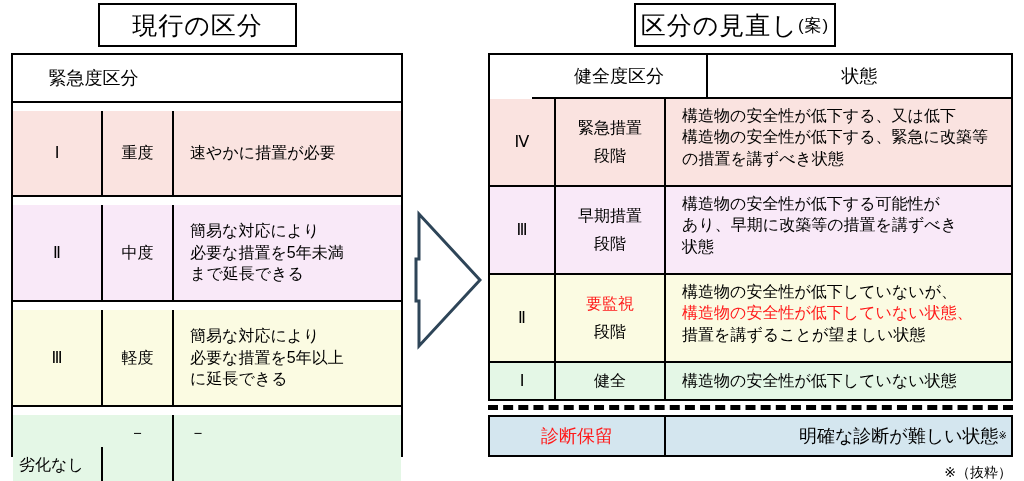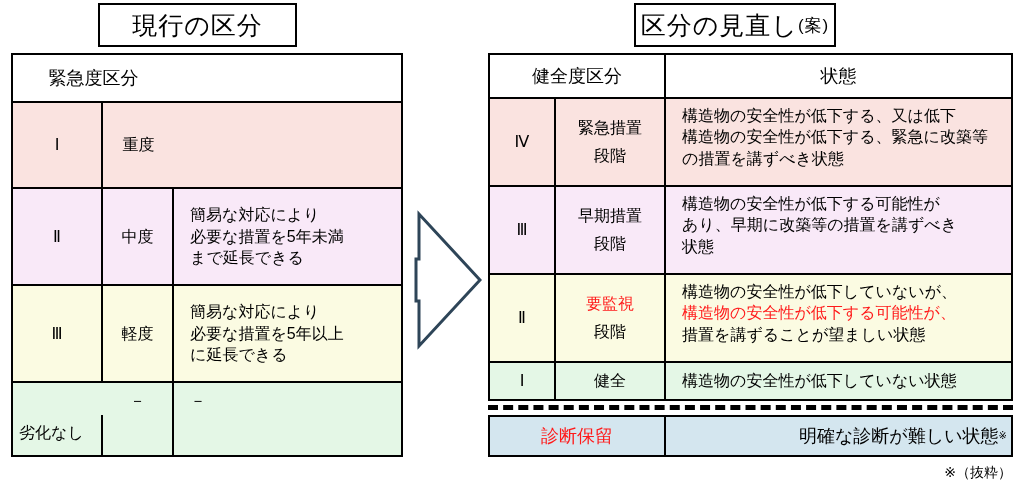--- a/index.html
+++ b/index.html
@@ -60,36 +60,36 @@
     line-height: 1.34;
     overflow: hidden;
   }
   .cell:last-child { border-right: none; }
   .cell.left    { justify-content: flex-start; text-align: left; padding-left: 16px; }
   .cell.topal   { align-items: flex-start; padding-top: 7px; }
   .cell.multi   { display: block; padding-top: 6px; }
   .hdr { font-size: 18px; }
 
   
-  #table-left { left: 11px; top: 53px; width: 392px; height: 404px; }
+  #table-left { left: 11px; top: 53px; width: 392px; height: 404px; gap: 8px; }
   #table-left .c1 { width: 90px;  flex: 0 0 90px; }
   #table-left .c2 { width: 71px;  flex: 0 0 71px; }
   #table-left .c3 { flex: 1 1 auto; }
   #table-left .r-head { height: 48px; }
   #table-left .r-1    { height: 86px; }
   #table-left .r-2    { height: 97px; }
   #table-left .r-3    { height: 97px; }
   #table-left .r-4    { height: 72px; }
 
   
   #table-right { left: 488px; top: 53px; width: 525px; height: 348px; }
   #table-right .c1 { width: 66px;  flex: 0 0 66px; }
   #table-right .c2 { width: 110px; flex: 0 0 110px; }
   #table-right .c3 { flex: 1 1 auto; }
-  #table-right .r-head { height: 44px; }
+  #table-right .r-head { height: 44px; margin-left: 42px; }
   #table-right .r-1    { height: 88px; }
   #table-right .r-2    { height: 88px; }
   #table-right .r-3    { height: 88px; }
   #table-right .r-4    { height: 36px; }
   #table-right .cell.c2 { font-size: 16px; line-height: 1.28; flex-direction: column; gap: 8px; }
 
   
   #table-pending {
     left: 488px; top: 415px; width: 525px; height: 42px;
   }
@@ -145,20 +145,23 @@
 
 <div class="tbl" id="table-left">
 
   <div class="row r-head">
     <div class="cell hdr f-white c1 c-merged" style="width:161px;flex:0 0 161px;">緊急度区分</div>
   </div>
 
   <div class="row r-1 f-pink">
     <div class="cell c1">Ⅰ</div>
     <div class="cell c2">重度</div>
+    <div class="cell c3 left">
+      <div><span>速やかに措置が必要</span></div>
+    </div>
   </div>
 
   <div class="row r-2 f-purple">
     <div class="cell c1">Ⅱ</div>
     <div class="cell c2">中度</div>
     <div class="cell c3 left">
       <div>
         <div>簡易な対応により</div>
         <div>必要な措置を5年未満</div>
         <div>まで延長できる</div>
@@ -231,21 +234,21 @@
   </div>
 
   <div class="row r-3 f-yellow">
     <div class="cell c1">Ⅱ</div>
     <div class="cell c2">
       <span class="red">要監視</span>
       <span>段階</span>
     </div>
     <div class="cell c3 left multi">
       <div>構造物の安全性が低下していないが、</div>
-      <div class="red">構造物の安全性が低下する可能性が、</div>
+      <div class="red">構造物の安全性が低下していない状態、</div>
       <div>措置を講ずることが望ましい状態</div>
     </div>
   </div>
 
   <div class="row r-4 f-green">
     <div class="cell c1">Ⅰ</div>
     <div class="cell c2">
       <span>健全</span>
     </div>
     <div class="cell c3 left">

